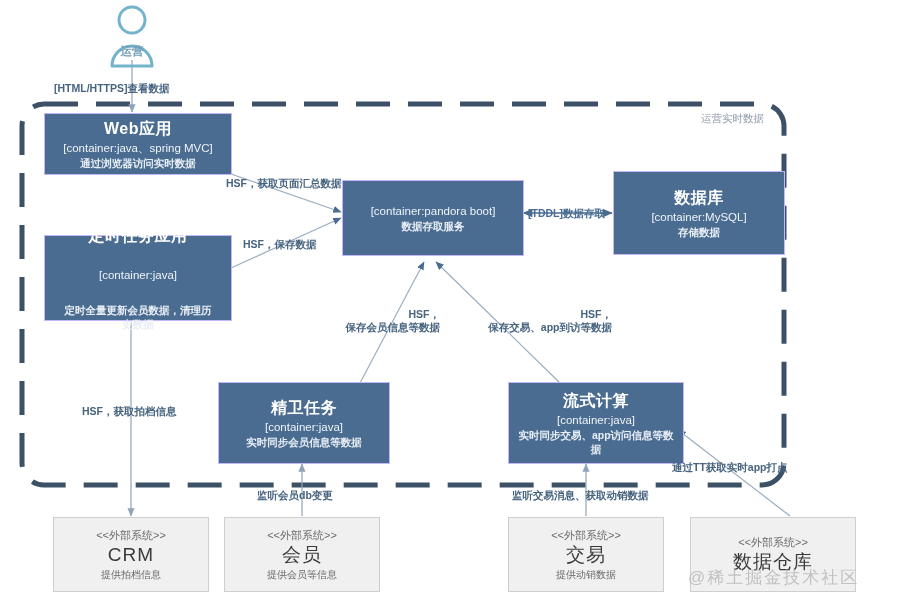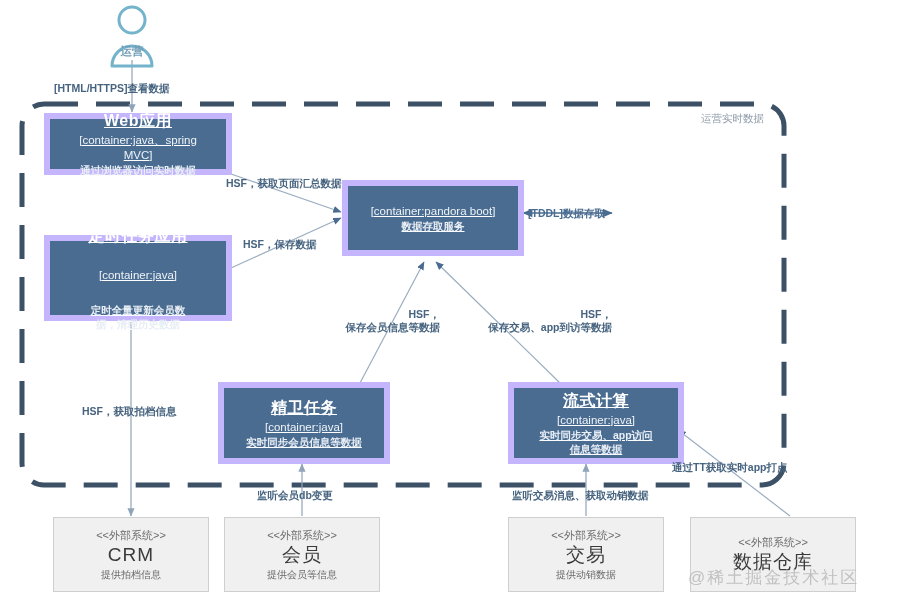--- a/index.html
+++ b/index.html
@@ -15,24 +15,23 @@
 
   
   .node{
     position:absolute;
     box-sizing:border-box;
     display:flex;flex-direction:column;
     align-items:center;justify-content:center;
     text-align:center;
     color:#ffffff;
     background:#4a6c91;
-    border:6px solid #c4b5fd;
-    padding:4px 22px;
+    border:1px solid #c4b5fd;
+    padding:4px 6px;
     z-index:3;
-    text-decoration:underline;
   }
   .node .t1{font-size:16px;font-weight:bold;letter-spacing:.5px;line-height:20px;margin-bottom:2px;}
   .node .t2{font-size:11.5px;line-height:15px;color:#eef3f8;}
   .node .t3{font-size:10.5px;line-height:14px;color:#e8eef5;font-weight:bold;}
 
   .ext{
     position:absolute;
     box-sizing:border-box;
     display:flex;flex-direction:column;
     align-items:center;justify-content:center;
@@ -158,20 +157,25 @@
     <div class="t1">定时任务应用</div>
     <div class="t2">[container:java]</div>
     <div class="t3" style="padding:0 10px;">定时全量更新会员数据，清理历史数据</div>
   </div>
 
   <div class="node" style="left:342px;top:180px;width:182px;height:76px;">
     <div class="t2">[container:pandora boot]</div>
     <div class="t3">数据存取服务</div>
   </div>
 
+  <div class="node" style="left:613px;top:171px;width:172px;height:84px;">
+    <div class="t1">数据库</div>
+    <div class="t2">[container:MySQL]</div>
+    <div class="t3">存储数据</div>
+  </div>
 
   <div class="node" style="left:218px;top:382px;width:172px;height:82px;">
     <div class="t1">精卫任务</div>
     <div class="t2">[container:java]</div>
     <div class="t3">实时同步会员信息等数据</div>
   </div>
 
   <div class="node" style="left:508px;top:382px;width:176px;height:82px;">
     <div class="t1">流式计算</div>
     <div class="t2">[container:java]</div>

